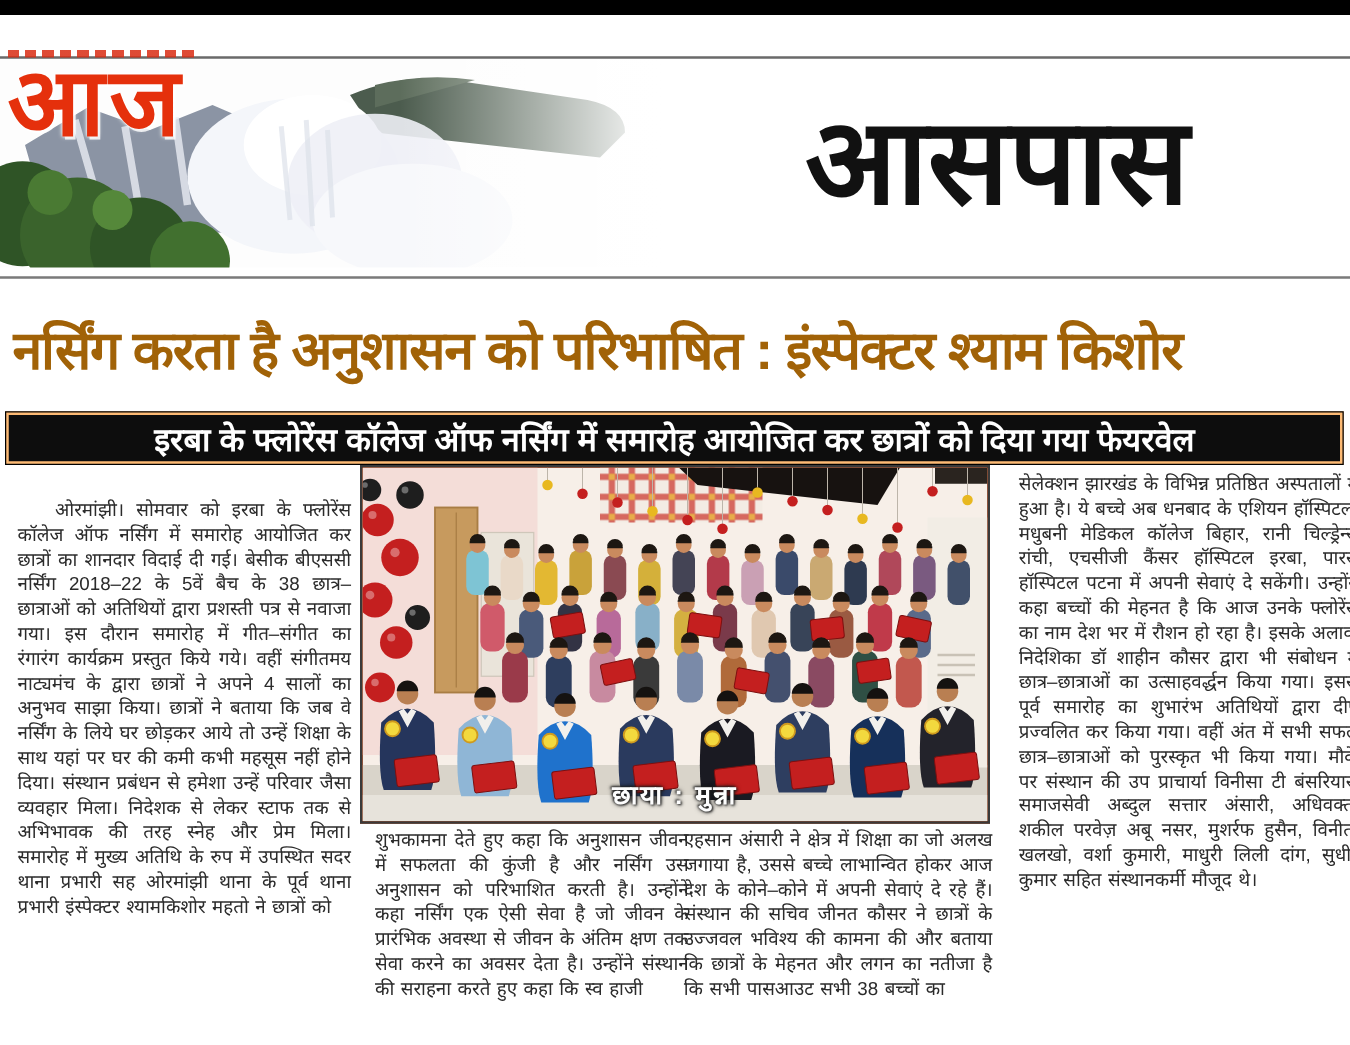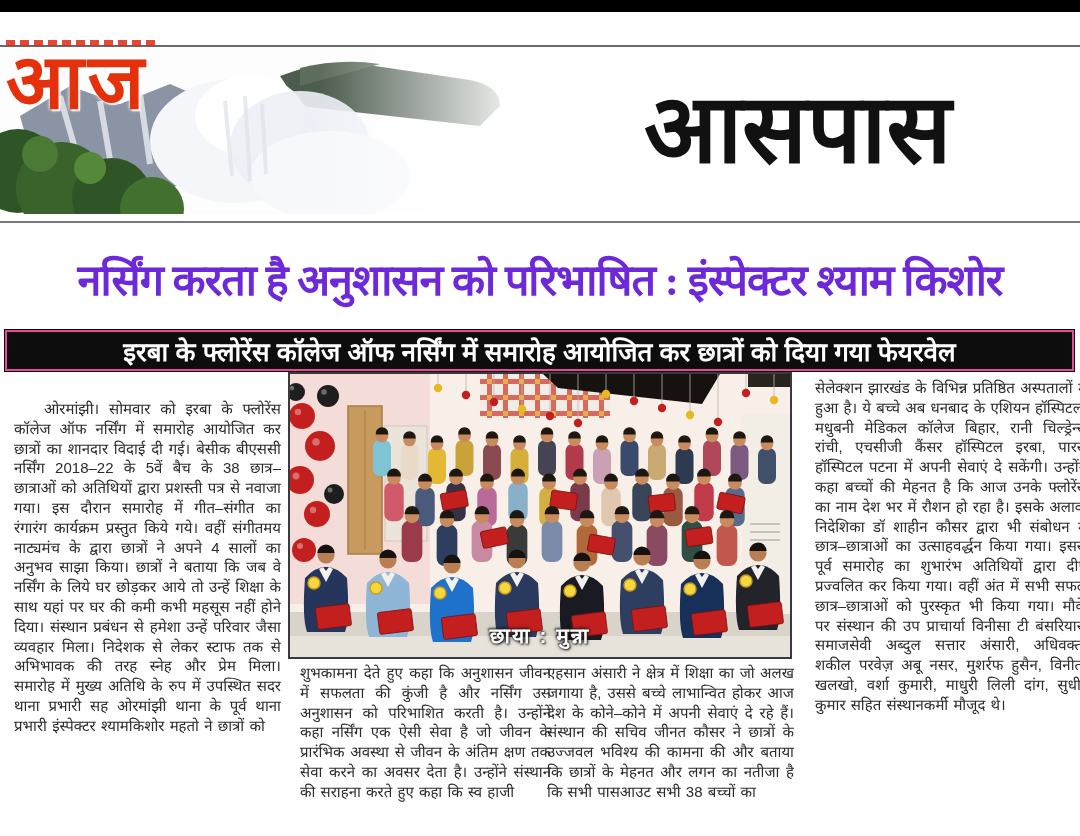--- a/index.html
+++ b/index.html
@@ -29,27 +29,27 @@
   }
   .section-title {
     position:absolute; right:-14px; top:76px; width:450px;
     font-size:96px; font-weight:bold; line-height:1.1; color:#111;
     font-family:"DejaVu Serif","Liberation Serif",serif;
     white-space:nowrap; text-align:left;
   }
 
   .headline {
     position:absolute; left:10px; top:242px; width:1060px; height:78px;
-    font-size:43px; font-weight:800; color:#6d28d9;
-    font-family:Liberation Serif, serif;
-    white-space:nowrap; overflow:hidden; text-align:center;
+    font-size:43px; font-weight:800; color:#a16207;
+    font-family:Liberation Sans, sans-serif;
+    white-space:nowrap; overflow:hidden; 
     letter-spacing:-1px; line-height:78px;
   }
 
-  .subhead { position:absolute; left:4px; top:329px; width:1071px; border:1px solid #000; background:#ec4899; padding:2px; }
+  .subhead { position:absolute; left:4px; top:329px; width:1071px; border:1px solid #000; background:#fdba74; padding:2px; }
   .subhead-inner {
     background:#0d0d0d; color:#fff; height:37px;
     display:flex; align-items:center; justify-content:center;
     font-size:26px; font-weight:bold; white-space:nowrap; overflow:hidden;
     letter-spacing:0px;
   }
 
   .bodycol {
     position:absolute; top:378px;
     font-size:15px; line-height:19.8px; color:#2b2b2b;

